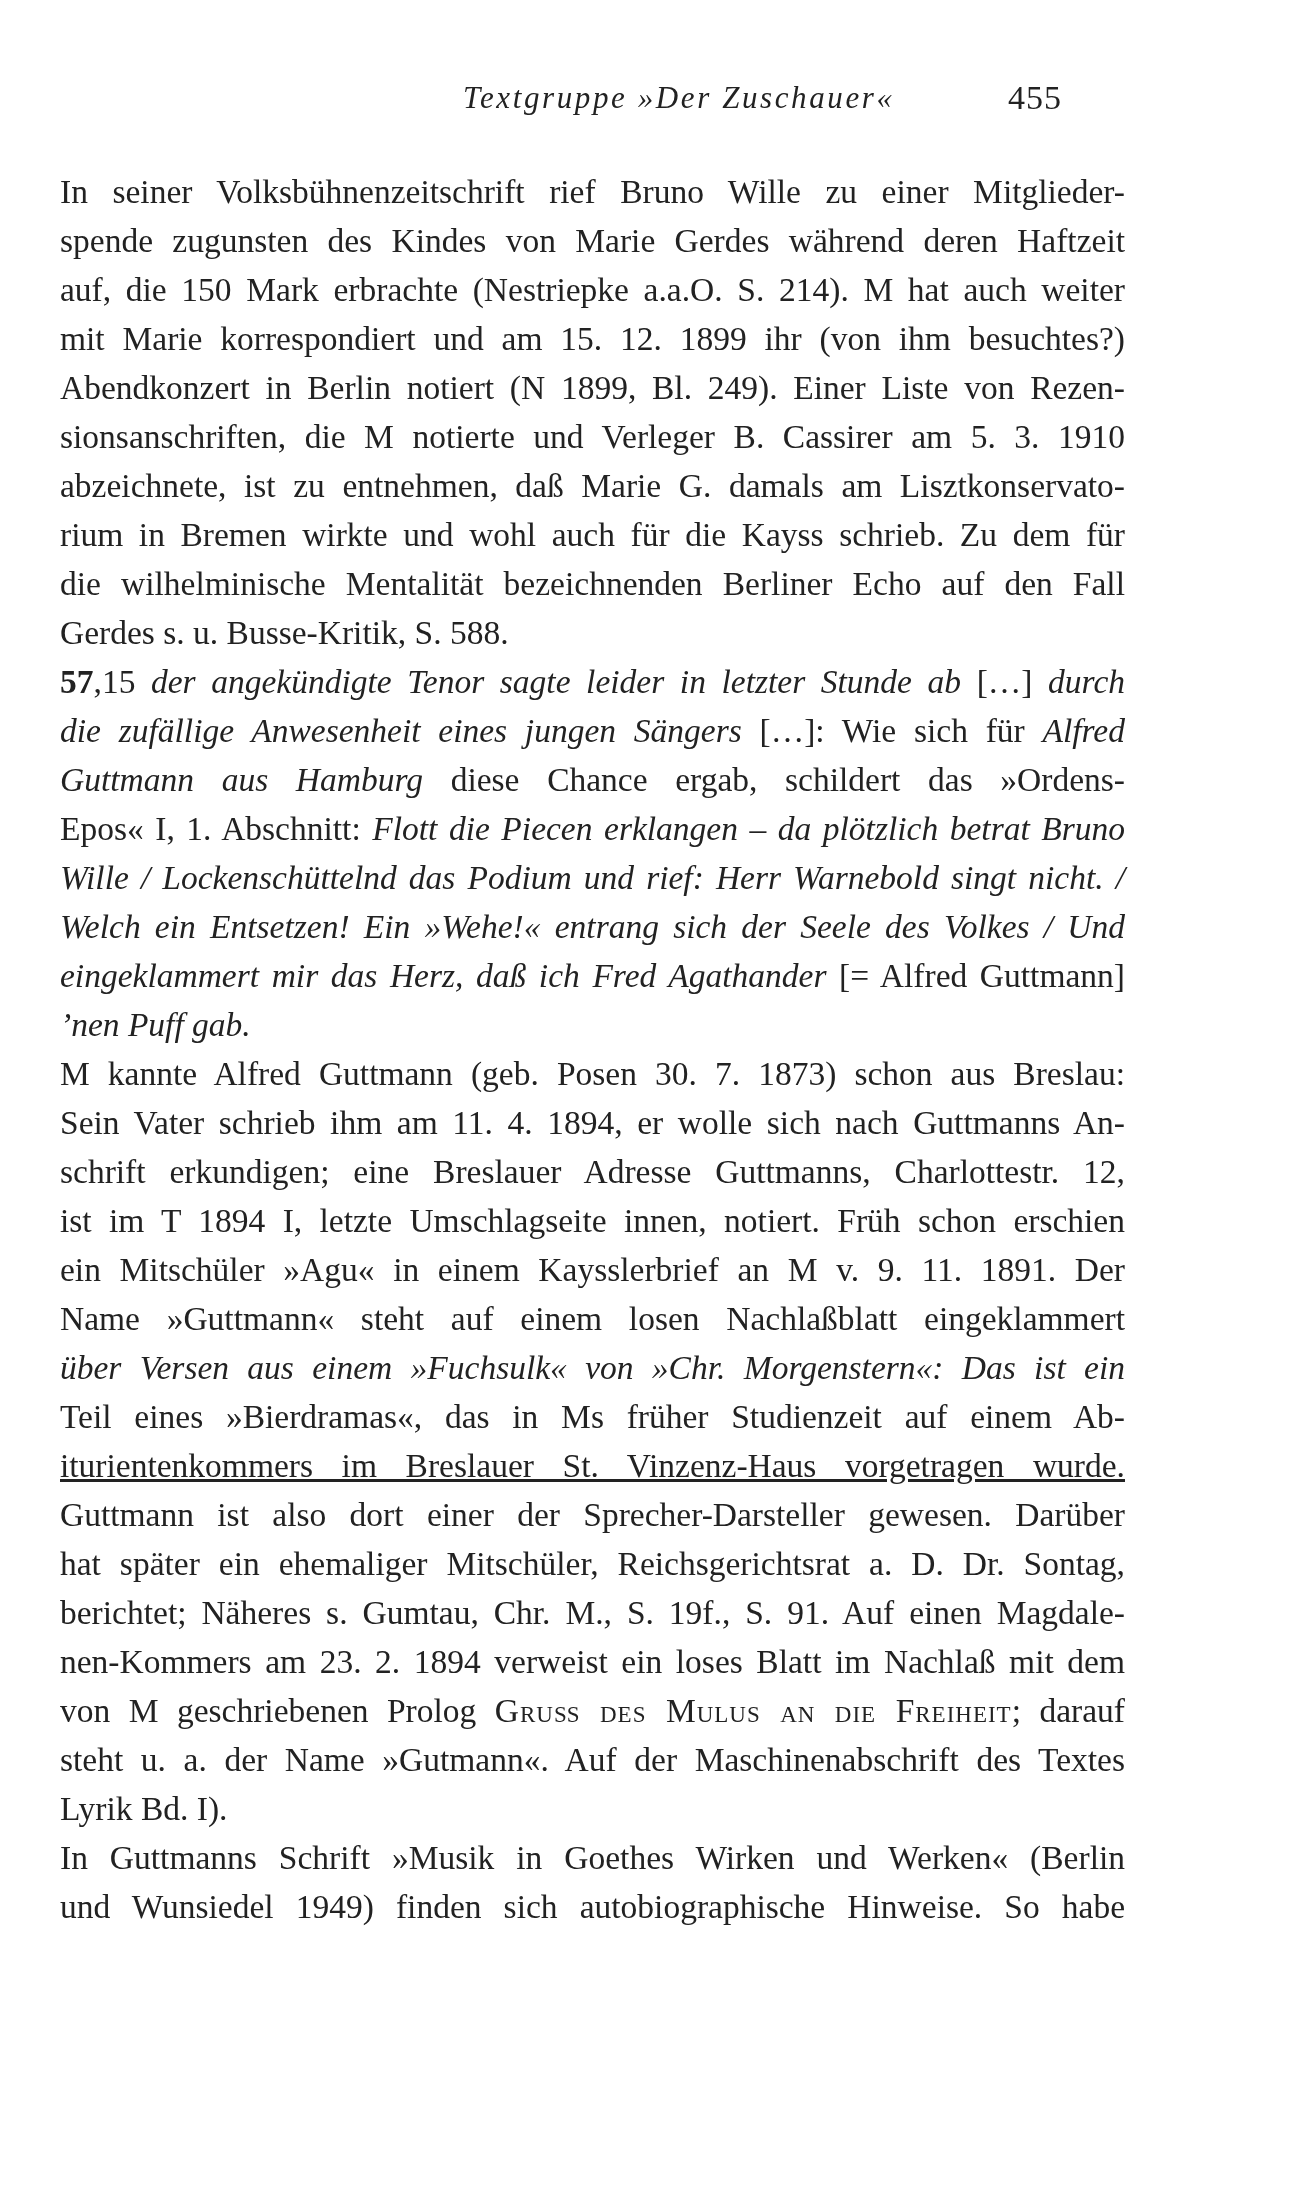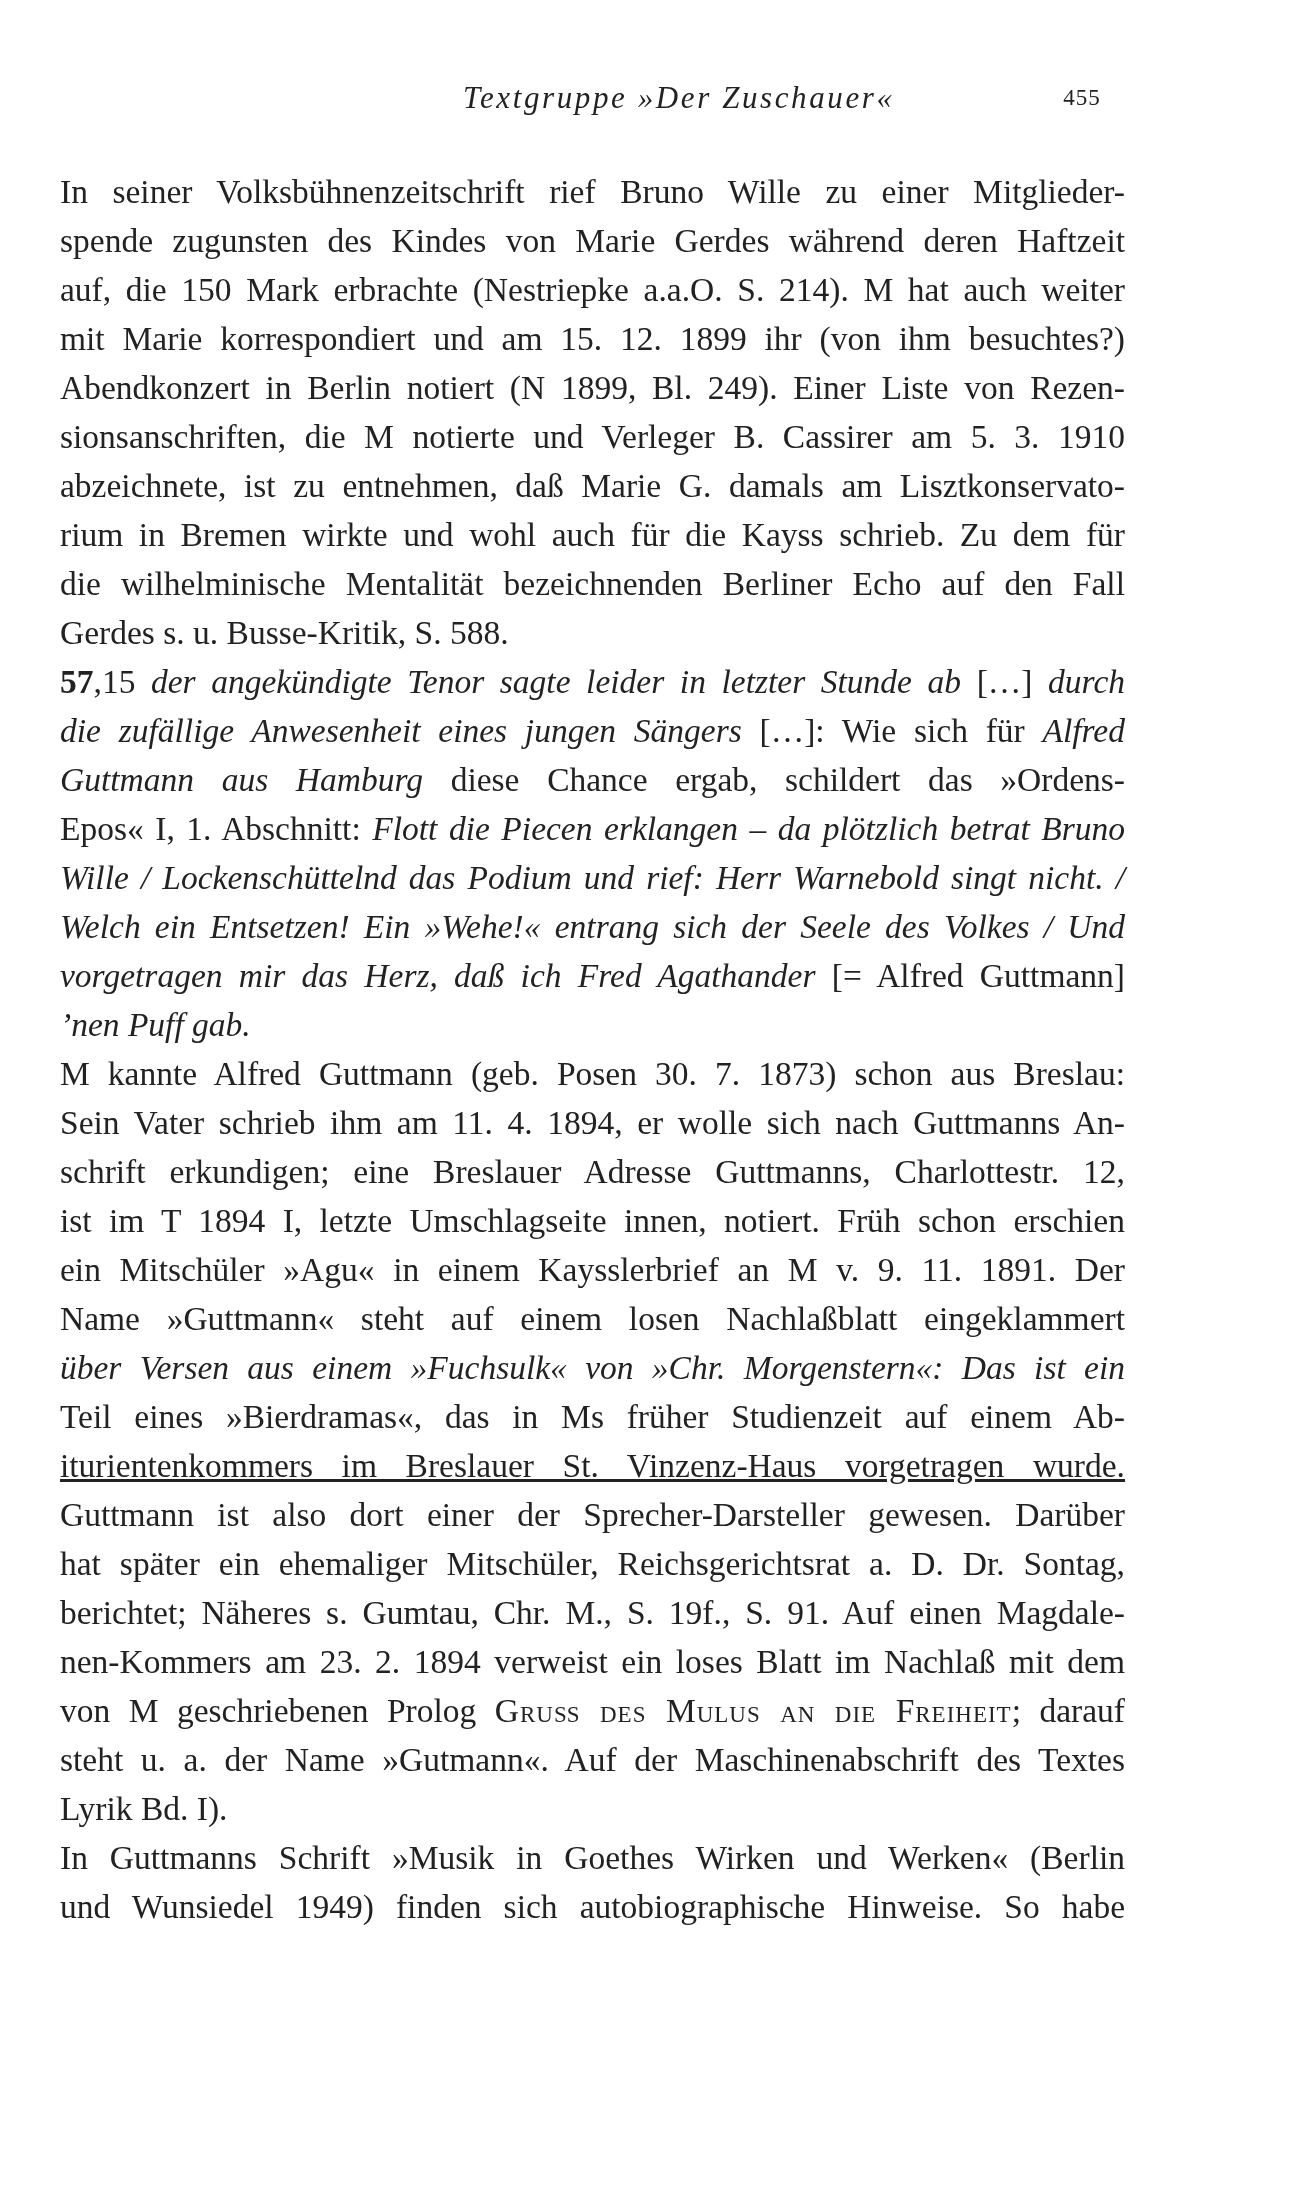--- a/index.html
+++ b/index.html
@@ -1,22 +1,22 @@
 <!DOCTYPE html>
 <html><head>
 <meta charset="utf-8">
 <style>
   html, body { margin: 0; padding: 0; background: #ffffff; }
   body { width: 1309px; height: 2209px; position: relative; overflow: hidden; color: #222222;
          font-family: "Liberation Serif", "DejaVu Serif", serif; }
   .page { position: absolute; left: 0; top: 0; width: 1309px; height: 1937px; background: #ffffff; }
   .running-head { position: absolute; left: 463px; top: 78px; width: 500px; height: 40px;
                   font-style: italic; font-size: 31px; letter-spacing: 2.6px; white-space: nowrap; line-height: 40px; }
-  .page-number { position: absolute; left: 1040px; top: 78px; width: 84px; height: 40px; text-align: center;
-                 font-size: 23px; line-height: 40px; letter-spacing: 1px; }
+  .page-number { position: absolute; left: 1008px; top: 78px; width: 84px; height: 40px; text-align: left;
+                 font-size: 34px; line-height: 40px; letter-spacing: 1px; }
   .body-text { position: absolute; left: 60px; top: 172px; width: 1065px; }
   .line { height: 49px; line-height: 40px; font-size: 33.5px; white-space: nowrap; overflow: visible;
           text-align: justify; text-align-last: justify; display: block; }
   .line.last { text-align: left; text-align-last: left; }
   .seg { white-space: pre; }
   .seg.i { font-style: italic; }
   .seg.b { font-weight: bold; }
   .seg.sc { font-variant: small-caps; letter-spacing: 1px; }
   
   .line .seg { white-space: normal; }
@@ -37,21 +37,21 @@
       <div class="line" style="white-space: normal;"><span class="seg ">abzeichnete, ist zu entnehmen, daß Marie G. damals am Lisztkonservato-</span></div>
       <div class="line" style="white-space: normal;"><span class="seg ">rium in Bremen wirkte und wohl auch für die Kayss schrieb. Zu dem für</span></div>
       <div class="line" style="white-space: normal;"><span class="seg ">die wilhelminische Mentalität bezeichnenden Berliner Echo auf den Fall</span></div>
       <div class="line last" style="white-space: normal;"><span class="seg ">Gerdes s. u. Busse-Kritik, S. 588.</span></div>
       <div class="line" style="white-space: normal;"><span class="seg b">57</span><span class="seg ">,15 </span><span class="seg i">der angekündigte Tenor sagte leider in letzter Stunde ab</span><span class="seg "> […] </span><span class="seg i">durch</span></div>
       <div class="line" style="white-space: normal;"><span class="seg i">die zufällige Anwesenheit eines jungen Sängers</span><span class="seg "> […]: Wie sich für </span><span class="seg i">Alfred</span></div>
       <div class="line" style="white-space: normal;"><span class="seg i">Guttmann aus Hamburg</span><span class="seg "> diese Chance ergab, schildert das »Ordens-</span></div>
       <div class="line" style="white-space: normal;"><span class="seg ">Epos« I, 1. Abschnitt: </span><span class="seg i">Flott die Piecen erklangen – da plötzlich betrat Bruno</span></div>
       <div class="line" style="white-space: normal;"><span class="seg i">Wille / Lockenschüttelnd das Podium und rief: Herr Warnebold singt nicht. /</span></div>
       <div class="line" style="white-space: normal;"><span class="seg i">Welch ein Entsetzen! Ein »Wehe!« entrang sich der Seele des Volkes / Und</span></div>
-      <div class="line" style="white-space: normal;"><span class="seg i">vorgetragen mir das Herz, daß ich Fred Agathander</span><span class="seg "> [= Alfred Guttmann]</span></div>
+      <div class="line" style="white-space: normal;"><span class="seg i">eingeklammert mir das Herz, daß ich Fred Agathander</span><span class="seg "> [= Alfred Guttmann]</span></div>
       <div class="line last" style="white-space: normal;"><span class="seg i">’nen Puff gab.</span></div>
       <div class="line" style="white-space: normal;"><span class="seg ">M kannte Alfred Guttmann (geb. Posen 30. 7. 1873) schon aus Breslau:</span></div>
       <div class="line" style="white-space: normal;"><span class="seg ">Sein Vater schrieb ihm am 11. 4. 1894, er wolle sich nach Guttmanns An-</span></div>
       <div class="line" style="white-space: normal;"><span class="seg ">schrift erkundigen; eine Breslauer Adresse Guttmanns, Charlottestr. 12,</span></div>
       <div class="line" style="white-space: normal;"><span class="seg ">ist im T 1894 I, letzte Umschlagseite innen, notiert. Früh schon erschien</span></div>
       <div class="line" style="white-space: normal;"><span class="seg ">ein Mitschüler »Agu« in einem Kayss­lerbrief an M v. 9. 11. 1891. Der</span></div>
       <div class="line" style="white-space: normal;"><span class="seg ">Name »Guttmann« steht auf einem losen Nachlaßblatt eingeklammert</span></div>
       <div class="line" style="white-space: normal; font-style: italic;"><span class="seg ">über Versen aus einem »Fuchsulk« von »Chr. Morgenstern«: Das ist ein</span></div>
       <div class="line" style="white-space: normal;"><span class="seg ">Teil eines »Bierdramas«, das in Ms früher Studienzeit auf einem Ab-</span></div>
       <div class="line" style="white-space: normal; text-decoration: underline;"><span class="seg ">iturientenkommers im Breslauer St. Vinzenz-Haus vorgetragen wurde.</span></div>

